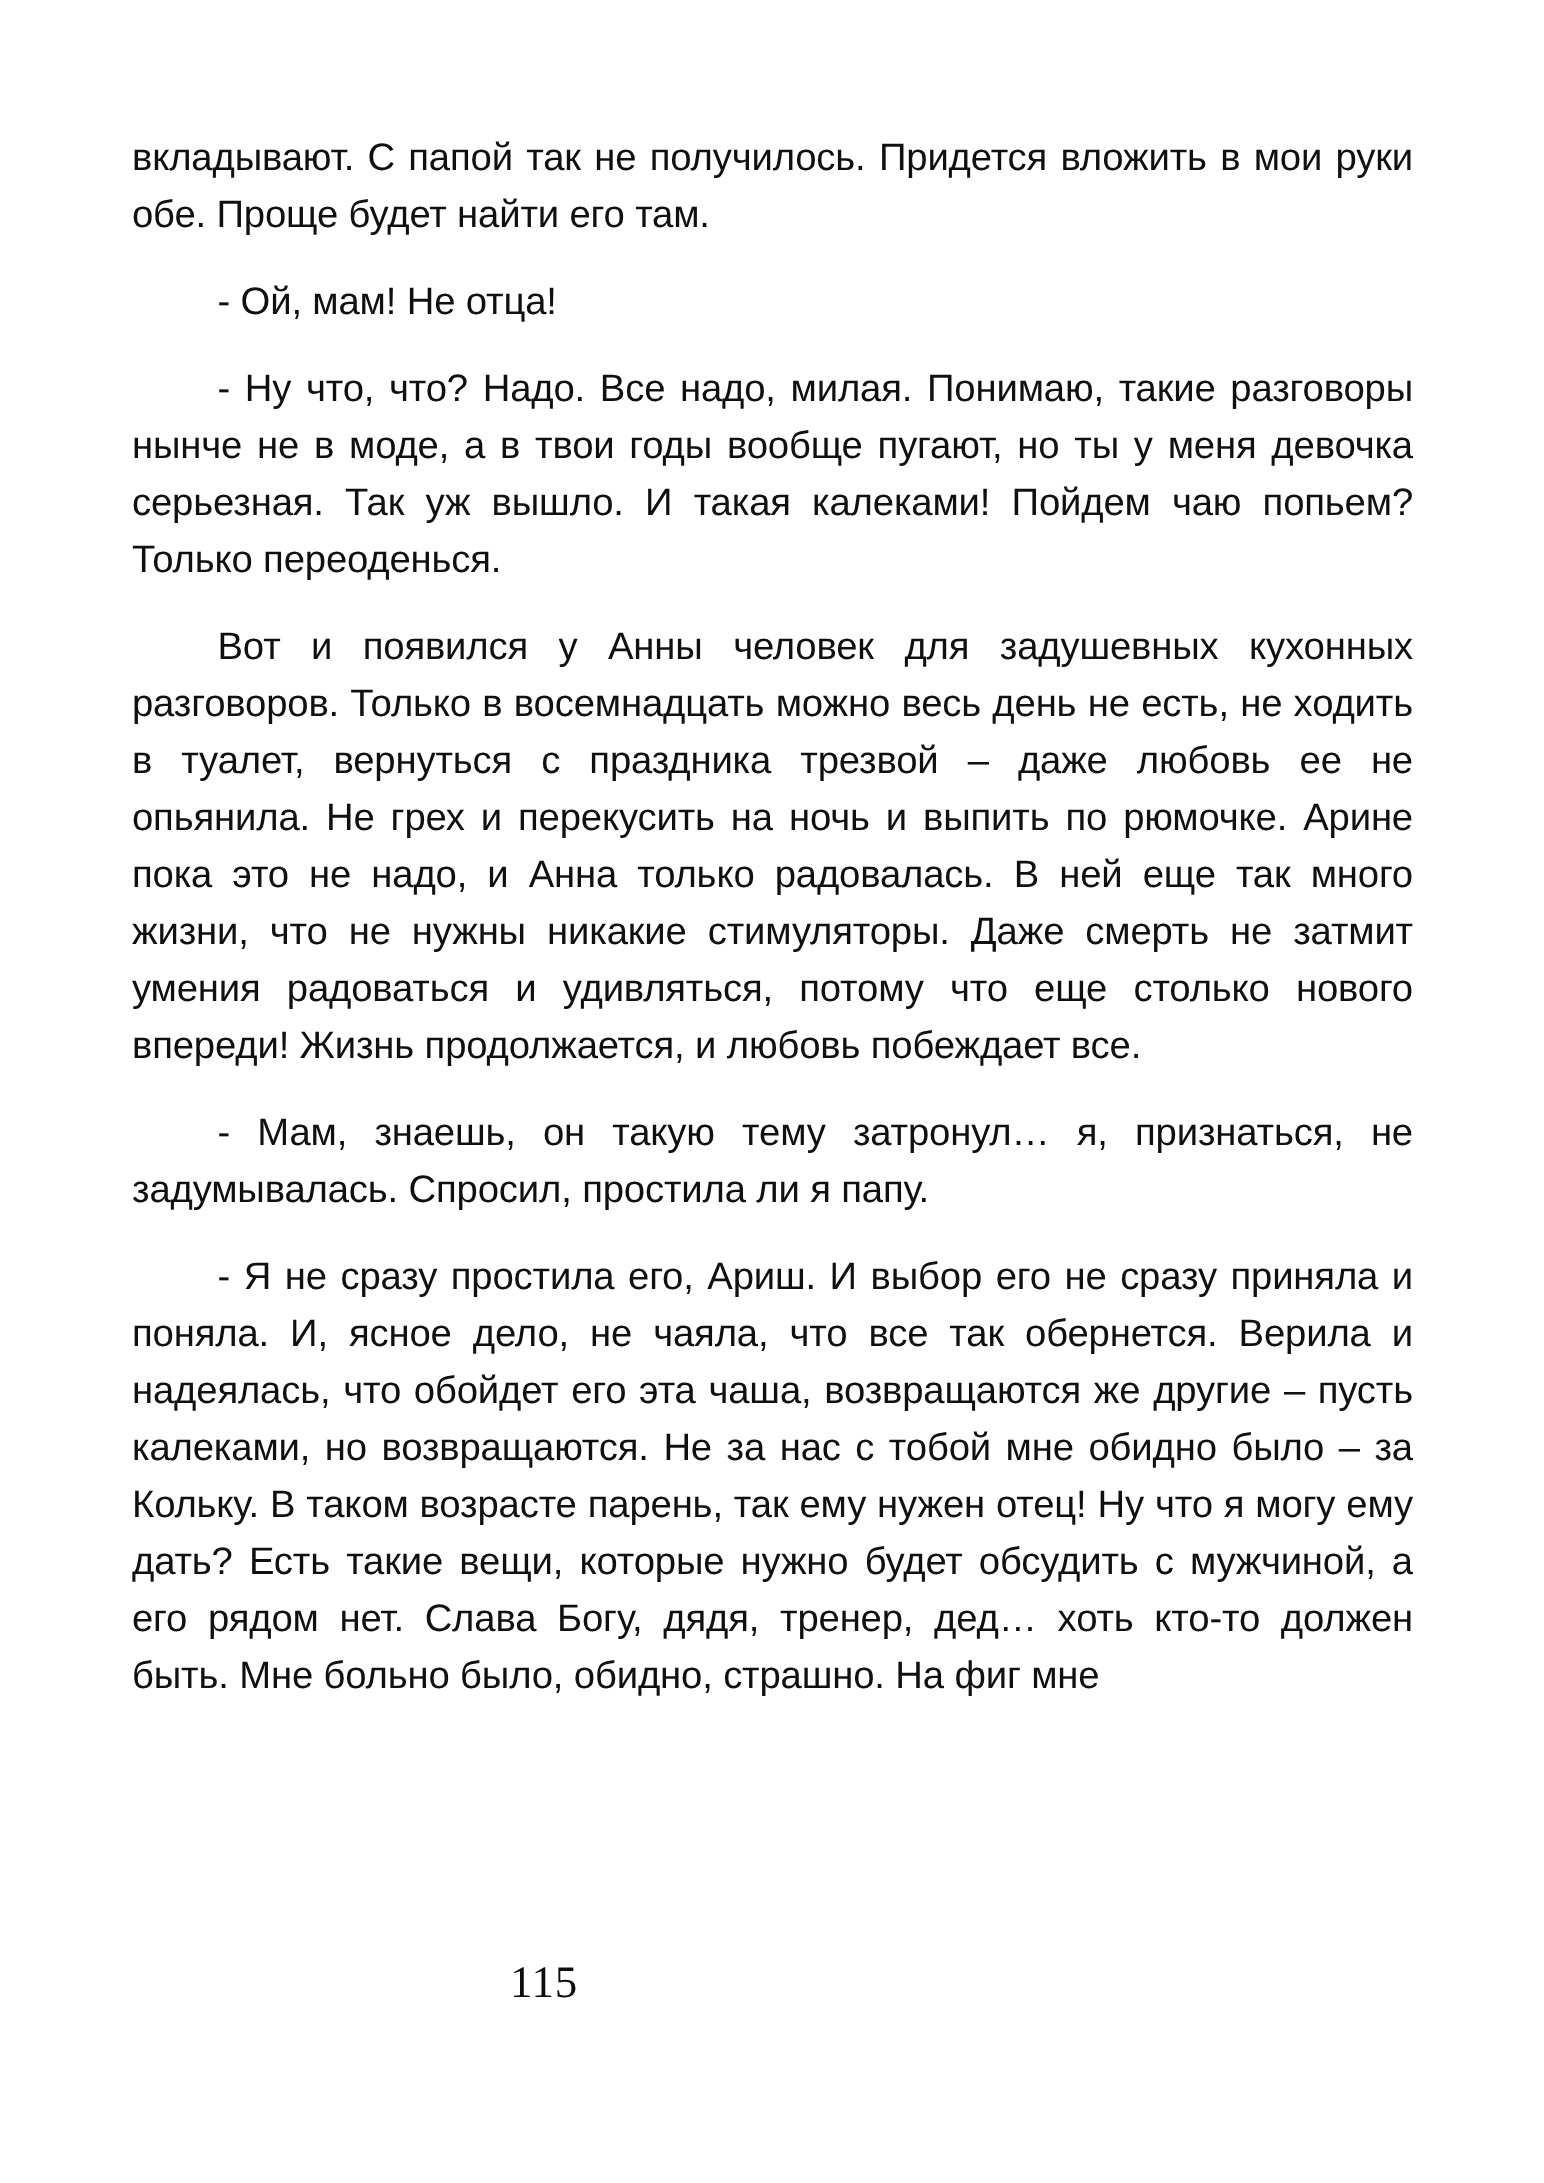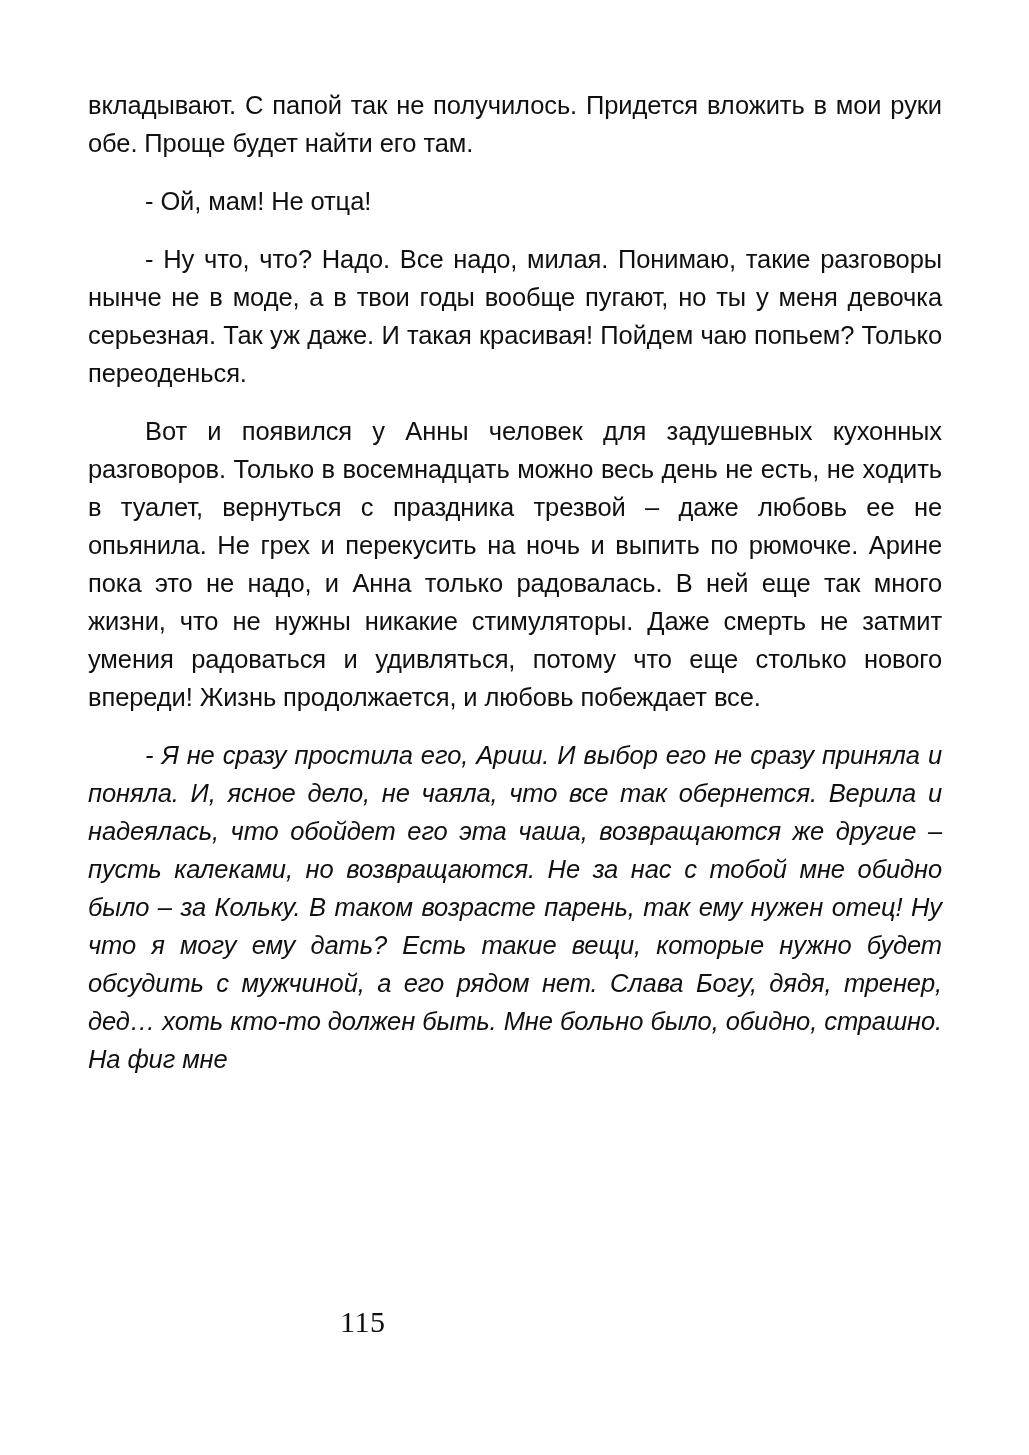--- a/index.html
+++ b/index.html
@@ -41,21 +41,20 @@
     line-height: 38px;
     letter-spacing: -0.1px;
     word-spacing: 0px;
     color: #101010;
     font-weight: 400;
   }
 
   
   .para.clipped {
     margin-bottom: 0;
-    font-style: italic;
   }
 
   .page-number {
     position: absolute;
     left: 340px;
     top: 1305px;
     font-family: "Liberation Serif", serif;
     font-size: 30px;
     line-height: 34px;
     color: #0d0d0d;
@@ -67,24 +66,25 @@
 <body>
 
 <div class="page">
 
   <div class="text-column">
 
     <p class="para" style="text-indent:0;">вкладывают. С папой так не получилось. Придется вложить в мои руки обе. Проще будет найти его там.</p>
 
     <p class="para">- Ой, мам! Не отца!</p>
 
-    <p class="para">- Ну что, что? Надо. Все надо, милая. Понимаю, такие разговоры нынче не в моде, а в твои годы вообще пугают, но ты у меня девочка серьезная. Так уж даже. И такая красивая! Пойдем чаю попьем? Только переоденься.</p>
+    <p class="para">- Ну что, что? Надо. Все надо, милая. Понимаю, такие разговоры нынче не в моде, а в твои годы вообще пугают, но ты у меня девочка серьезная. Так уж вышло. И такая калеками! Пойдем чаю попьем? Только переоденься.</p>
 
     <p class="para">Вот и появился у Анны человек для задушевных кухонных разговоров. Только в восемнадцать можно весь день не есть, не ходить в туалет, вернуться с праздника трезвой – даже любовь ее не опьянила. Не грех и перекусить на ночь и выпить по рюмочке. Арине пока это не надо, и Анна только радовалась. В ней еще так много жизни, что не нужны никакие стимуляторы. Даже смерть не затмит умения радоваться и удивляться, потому что еще столько нового впереди! Жизнь продолжается, и любовь побеждает все.</p>
 
+    <p class="para">- Мам, знаешь, он такую тему затронул… я, признаться, не задумывалась. Спросил, простила ли я папу.</p>
 
 
     <p class="para clipped">- Я не сразу простила его, Ариш. И выбор его не сразу приняла и поняла. И, ясное дело, не чаяла, что все так обернется. Верила и надеялась, что обойдет его эта чаша, возвращаются же другие – пусть калеками, но возвращаются. Не за нас с тобой мне обидно было – за Кольку. В таком возрасте парень, так ему нужен отец! Ну что я могу ему дать? Есть такие вещи, которые нужно будет обсудить с мужчиной, а его рядом нет. Слава Богу, дядя, тренер, дед… хоть кто-то должен быть. Мне больно было, обидно, страшно. На фиг мне</p>
 
   </div>
 
   <div class="page-number">115</div>
 
 </div>
 

